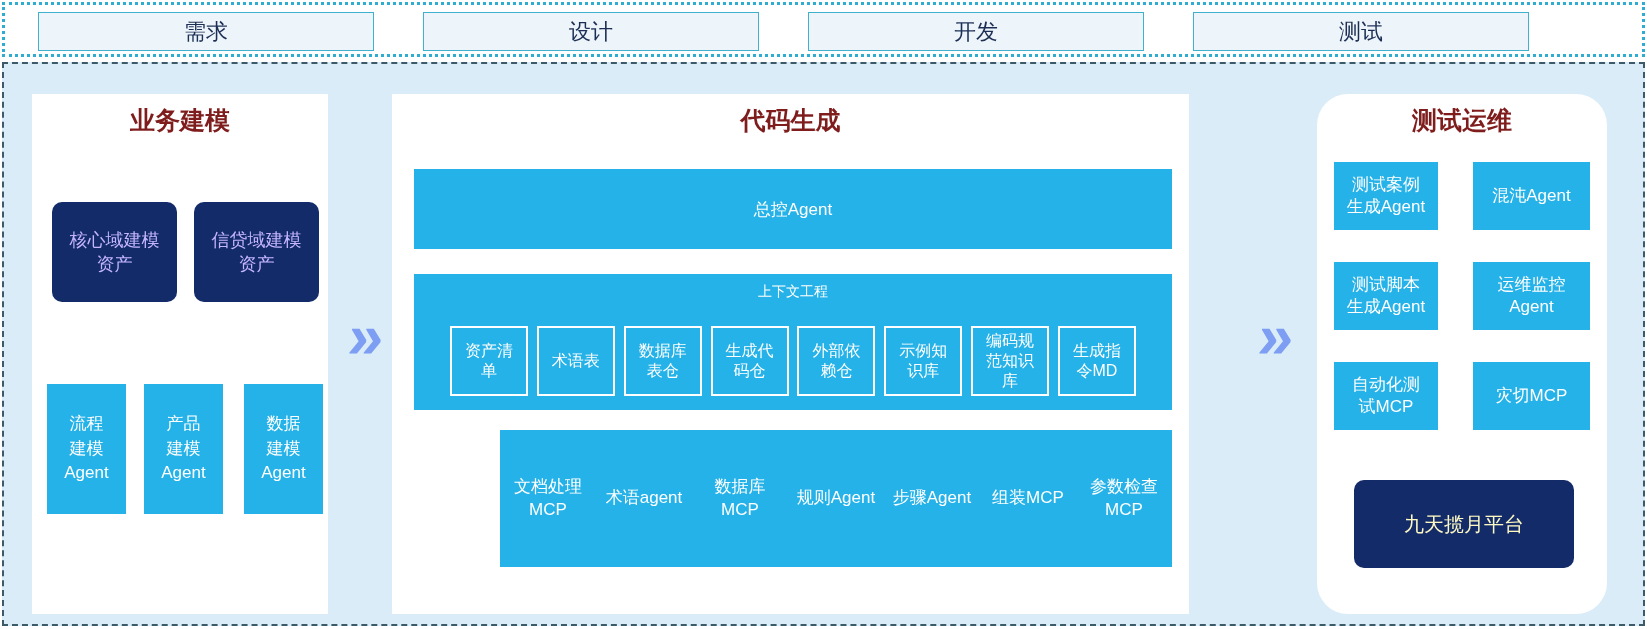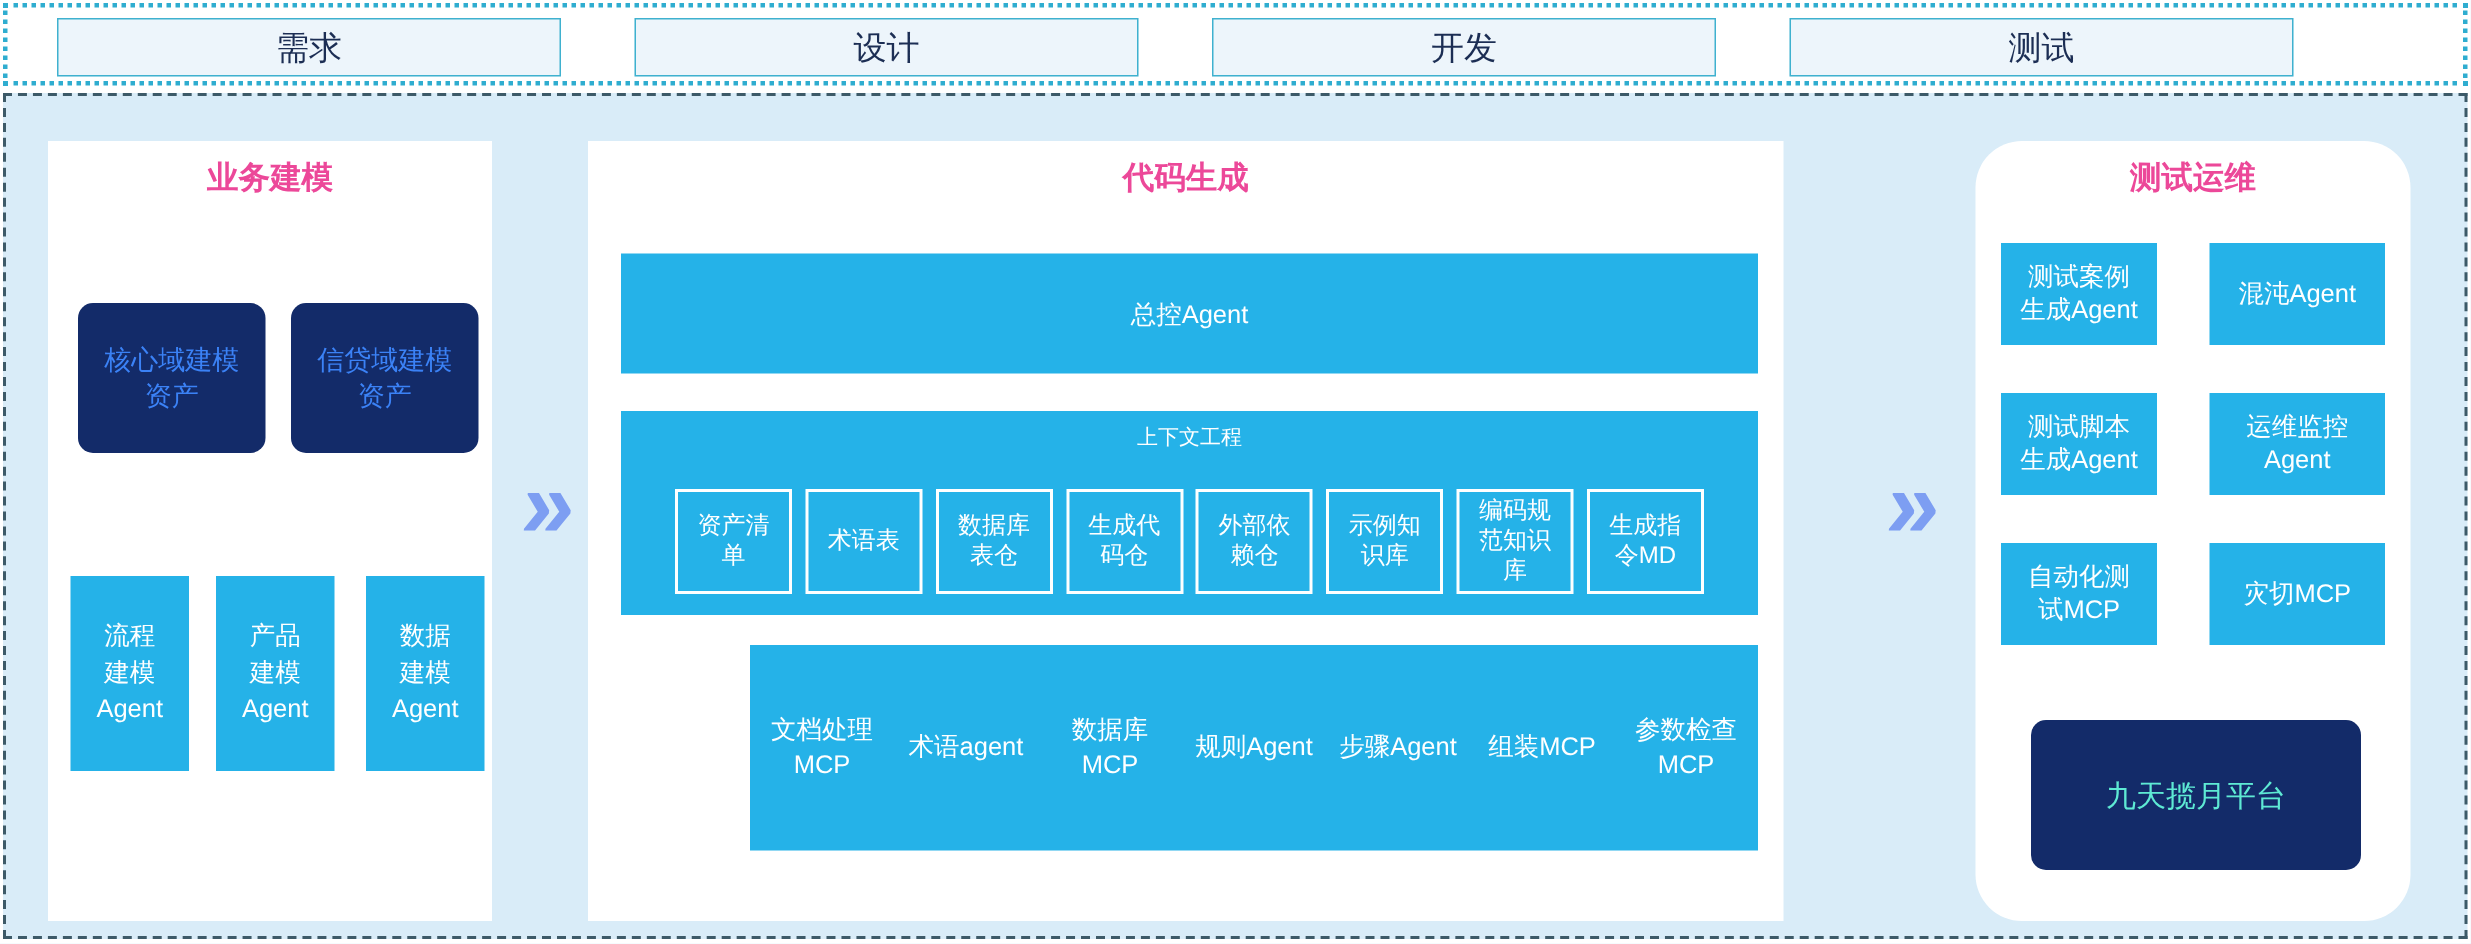--- a/index.html
+++ b/index.html
@@ -19,31 +19,31 @@
   }
 
   
   .main-area {
     position:absolute; left:2px; top:62px; width:1643px; height:564px;
     background:#d9ecf8; border:2px dashed #3d5a68;
   }
   .panel { position:absolute; top:30px; height:520px; background:#ffffff; }
   .panel-title {
     position:absolute; top:10px; left:0; width:100%;
-    text-align:center; font-size:21px; font-weight:bold; color:#ec4899;
+    text-align:center; font-size:25px; font-weight:bold; color:#7f1d1d;
   }
 
   .panel-left  { left:28px;   width:296px; }
   .panel-mid   { left:388px;  width:797px; }
   .panel-right { left:1313px; width:290px;border-radius:31px; }
 
   
   .asset-box {
     position:absolute; top:108px; height:100px; width:125px;
-    background:#132b69; border-radius:10px; color:#3b82f6;
+    background:#132b69; border-radius:10px; color:#c4b5fd;
     display:flex; align-items:center; justify-content:center; text-align:center;
     font-size:18px; line-height:1.35; padding:14px 9px;
   }
   .agent-box {
     position:absolute; top:290px; height:130px; width:79px;
     background:#25b2e8; color:#ffffff;
     display:flex; align-items:center; justify-content:center; text-align:center;
     font-size:17px; line-height:1.45; padding:0 15px;
   }
 
@@ -83,22 +83,22 @@
   
   .ops-box {
     position:absolute; width:104px; height:68px;
     background:#25b2e8; color:#ffffff;
     display:flex; align-items:center; justify-content:center; text-align:center;
     font-size:17px; line-height:1.3; padding:0 11px;
   }
   .ops-r1 { top:68px; }  .ops-r2 { top:168px; }  .ops-r3 { top:268px; }
   .ops-c1 { left:17px; } .ops-c2 { left:156px; width:117px; }
   .platform-box {
-    position:absolute; left:37px; top:386px; width:220px; height:100px;
-    background:#132b69; border-radius:10px; color:#5eead4; font-size:20px;
+    position:absolute; left:37px; top:386px; width:220px; height:88px;
+    background:#132b69; border-radius:10px; color:#fef9c3; font-size:20px;
     display:flex; align-items:center; justify-content:center;
   }
 
   
   .flow-arrow {
     position:absolute; top:232px; width:60px; height:80px;
     color:#7d9ef2; font-size:64px; font-weight:bold; line-height:80px;
     text-align:center; transform:skewX(-6deg);
     user-select:none;
   }

